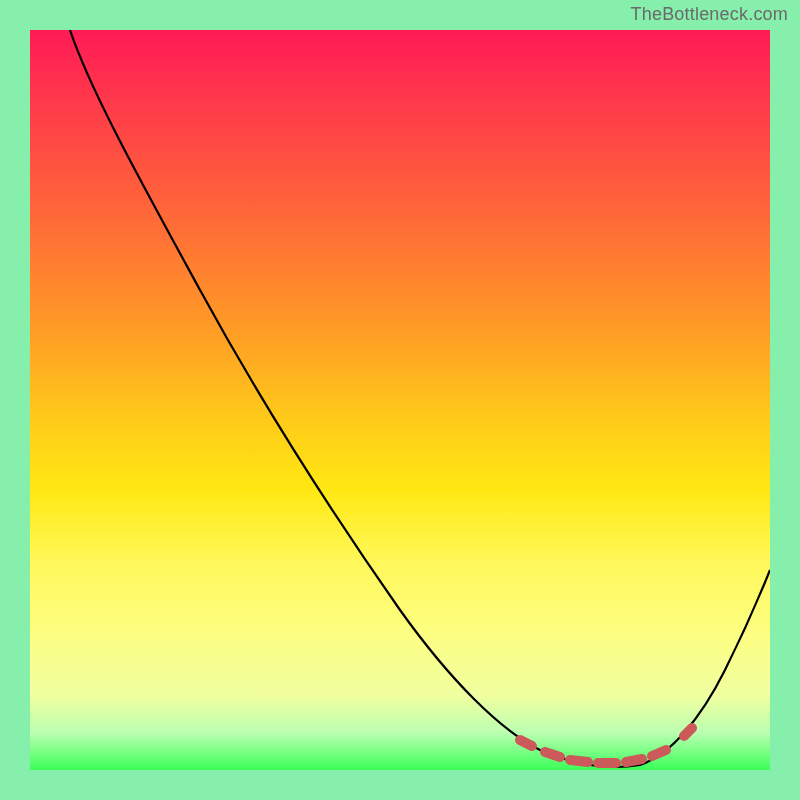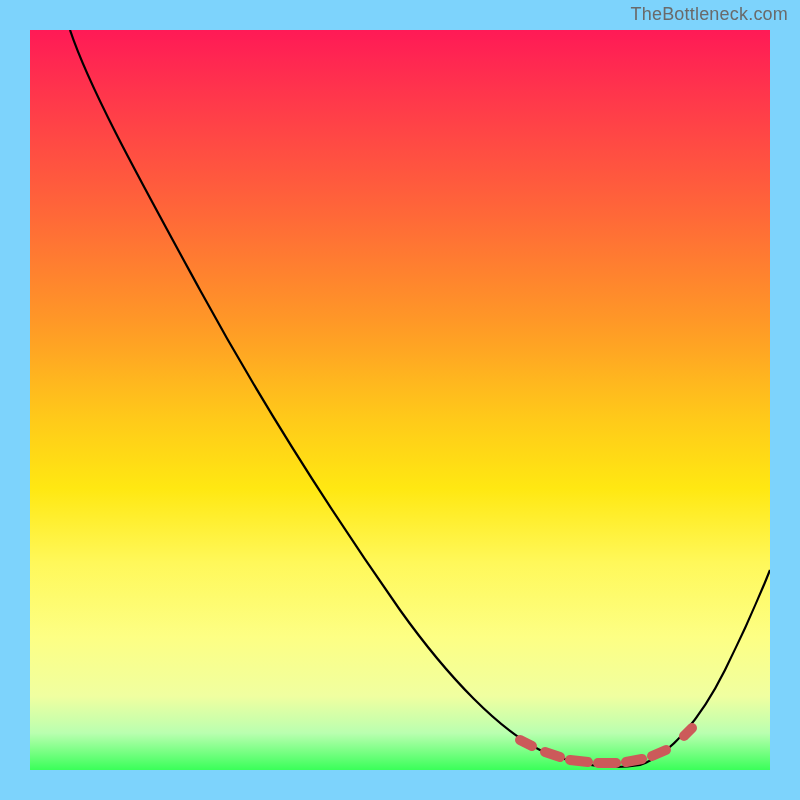--- a/index.html
+++ b/index.html
@@ -7,21 +7,21 @@
     padding: 0;
     width: 800px;
     height: 800px;
     background: #000;
     overflow: hidden;
     font-family: Arial, Helvetica, sans-serif;
   }
   .frame {
     position: absolute;
     inset: 0;
-    background: #7dd3fc;
+    background: #86efac;
   }
   .plot {
     position: absolute;
     left: 30px;
     top: 30px;
     width: 740px;
     height: 740px;
     overflow: hidden;
   }
   .gradient {

